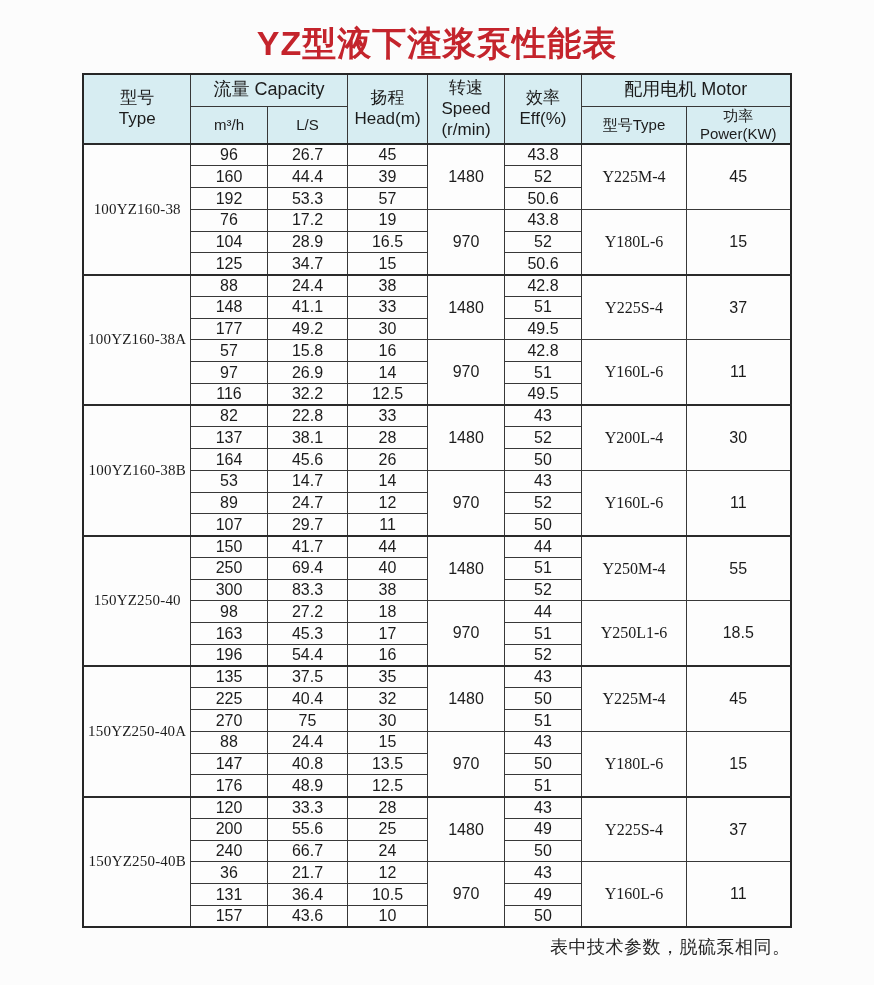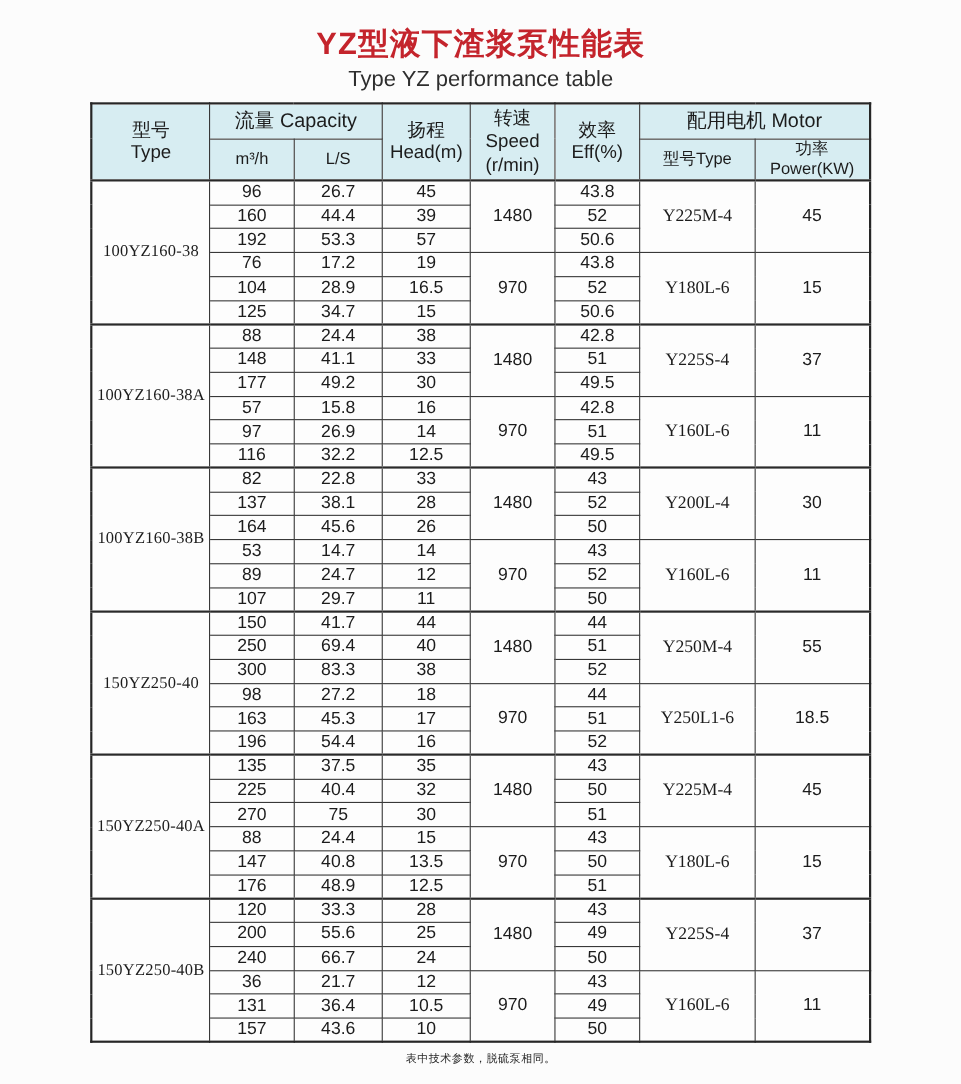--- a/index.html
+++ b/index.html
@@ -9,21 +9,21 @@
     background: #fcfcfc;
     font-family: "Liberation Sans", "DejaVu Sans", sans-serif;
     color: #1c1c1c;
     overflow: hidden;
   }
   .page { position: relative; width: 874px; height: 985px; }
 
   .title {
     margin: 24px 0 0;
     text-align: center;
-    font-size: 28px;
+    font-size: 34px;
     font-weight: bold;
     letter-spacing: 1px;
     color: #c4242c;
     line-height: 1.15;
   }
   .subtitle {
     margin-top: 5px;
     text-align: center;
     font-size: 20px;
     color: #2e2e2e;
@@ -63,33 +63,32 @@
     line-height: 1;
     background: #fdfdfd;
   }
   .perf tbody td.model-cell { font-size: 15px; letter-spacing: 0.2px; font-family: Liberation Serif, serif; }
   .perf tbody td.motor-type-cell { font-size: 16px; font-family: Liberation Serif, serif; }
   .perf tbody tr.group-start td { border-top: 2.3px solid #2a2a2a; }
 
   .footnote {
     width: 707px;
     margin: 7px auto 0;
-    text-align: center;
-    font-size: 10px;
+    text-align: right;
+    font-size: 18px;
     color: #262626;
     letter-spacing: 0.5px;
   }
 </style>
 </head>
 <body>
 
 <div class="page">
 
   <h1 class="title">YZ型液下渣浆泵性能表</h1>
-  <div class="subtitle">Type YZ performance table</div>
 
   <table class="perf">
     <colgroup>
       <col style="width:107px">
       <col style="width:77px">
       <col style="width:80px">
       <col style="width:80px">
       <col style="width:77px">
       <col style="width:77px">
       <col style="width:105px">

